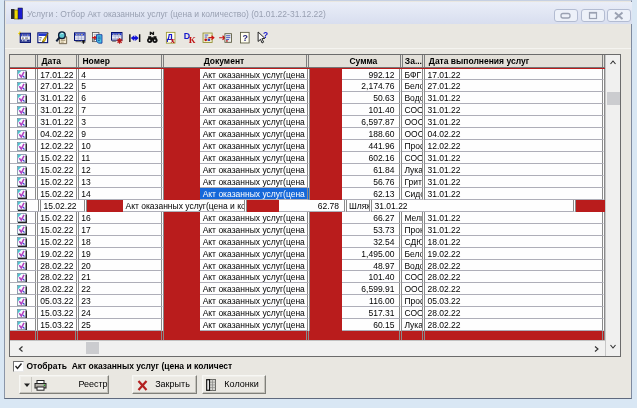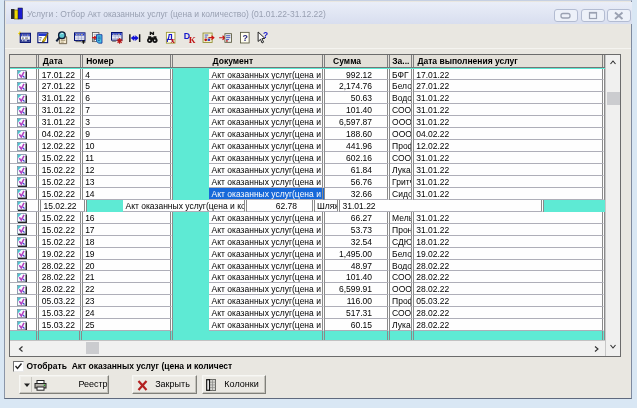--- a/index.html
+++ b/index.html
@@ -5,27 +5,27 @@
 * { margin:0; padding:0; box-sizing:border-box; }
 html,body { width:637px; height:408px; overflow:hidden; }
 body { font-family:"Liberation Sans", sans-serif; font-size:8.5px; background:#d9e7f4; position:relative; }
 #win { position:absolute; left:4px; top:0px; width:628px; height:398.5px; background:#e9e7e1; border:1px solid; border-color:#c6d0e2 #7e8aa0 #5f6a7e #8b96a8; }
 #titlebar { position:absolute; left:1px; top:1px; width:626px; height:22px; background:linear-gradient(#eaeef8,#d8deef); }
 #title { position:absolute; left:21px; top:7px; color:#99a0b2; font-size:8.5px; letter-spacing:0.36px; letter-spacing:0px; white-space:nowrap; }
 .wbtn { position:absolute; top:6.5px; width:24px; height:13px; border:1px solid #b3bcd2; border-radius:3px; background:#edf1f9; }
 #toolbar { position:absolute; left:0; top:23px; width:626px; height:25px; }
 .tbi { position:absolute; top:7px; }
 #etch { position:absolute; left:0px; top:47px; width:626px; height:1px; background:#9d998f; border-bottom:1px solid #f5f4f0; }
-#tbl { position:absolute; left:4px; top:53px; width:612px; height:302.5px; border:1px solid #6b6b6b; background:#5eead4; }
+#tbl { position:absolute; left:4px; top:53px; width:612px; height:302.5px; border:1px solid #6b6b6b; background:#b91c1c; }
 #hdr { position:absolute; left:0; top:0; height:12.5px; width:594.5px; display:flex; background:#e3e0d9; border-bottom:1px solid #757575; font-weight:bold; }
 .hc { height:100%; border-right:3px double #7e7e7e; padding:1px 0 0 3.5px; line-height:10.5px; overflow:hidden; white-space:nowrap; }
 #rows { position:absolute; left:0; top:13.5px; width:594.5px; }
 .r { display:flex; height:11.95px; }
 .c { height:100%; border-right:3px double #8a8a8a; border-bottom:1px solid #aeaeb8; padding:1px 0 0 2.5px; line-height:10px; overflow:hidden; white-space:nowrap; background:#fefefe; }
-.w0{width:31px;} .w1{width:46px;} .w2{width:96.5px;} .w3{width:124px;margin-left:36px;} .w4{width:68px; text-align:right; padding-right:15px;} .w5{width:25px; padding-left:2px;} .w6{width:204px;}
+.w0{width:31px;} .w1{width:46px;} .w2{width:96.5px;} .w3{width:124px;margin-left:36px;} .w4{width:68px; text-align:right; padding-right:5px;margin-left:32px;} .w5{width:25px; padding-left:2px;} .w6{width:204px;}
 .sel { background:#1668d9; color:#fff; }
 .hc.w4 { padding-left:8px; }
 .dicon { display:block; margin:0.5px 0 0 4.5px; }
 #filler { position:absolute; left:0; top:276.4px; width:594.5px; height:8.6px; display:flex; }
 .f { height:100%; border-right:3px double #8a8a8a; }
 #hscroll { position:absolute; left:0; top:285px; width:594.5px; height:15.5px; background:#f1f1f0; border-top:1px solid #c2c2c2; }
 #hthumb { position:absolute; left:76px; top:1px; width:13px; height:12px; background:#cbcccf; }
 #vscroll { position:absolute; left:594.5px; top:0; width:15.5px; height:300.5px; background:#f0f0ef; border-left:1px solid #c7c7c7; }
 #vthumb { position:absolute; left:1.5px; top:37px; width:13px; height:13px; background:#cbcccf; }
 .arr { position:absolute; }
@@ -341,21 +341,21 @@
               <rect x="0.5" y="0.5" width="8.5" height="8.5" fill="#f4fbfd" stroke="#7a8aa0" stroke-width="0.8"></rect>
               <path d="M1 9.3 H10 M9.3 1.5 V10" stroke="#222" stroke-width="1.3"></path>
               <path d="M0.8 0.8 L4.5 0.8 L0.8 4.5 Z" fill="#4ec3cf"></path>
               <path d="M2.3 4.2 L4.3 7 L7 1.8" fill="none" stroke="#b43ec0" stroke-width="1.5"></path>
               <path d="M5.8 5.8 L7.5 7.5" stroke="#3a3ad0" stroke-width="1.1"></path>
             </svg>
           </div>
           <div class="c w1">15.02.22</div>
           <div class="c w2">14</div>
           <div class="c w3 sel">Акт оказанных услуг(цена и количество)</div>
-          <div class="c w4">32.66</div>
+          <div class="c w4">62.13</div>
           <div class="c w5">Сидор</div>
           <div class="c w6">31.01.22</div>
         </div>
         <div class="r">
           <div class="c w0">
             <svg class="dicon" width="10" height="10">
               <rect x="0.5" y="0.5" width="8.5" height="8.5" fill="#f4fbfd" stroke="#7a8aa0" stroke-width="0.8"></rect>
               <path d="M1 9.3 H10 M9.3 1.5 V10" stroke="#222" stroke-width="1.3"></path>
               <path d="M0.8 0.8 L4.5 0.8 L0.8 4.5 Z" fill="#4ec3cf"></path>
               <path d="M2.3 4.2 L4.3 7 L7 1.8" fill="none" stroke="#b43ec0" stroke-width="1.5"></path>

